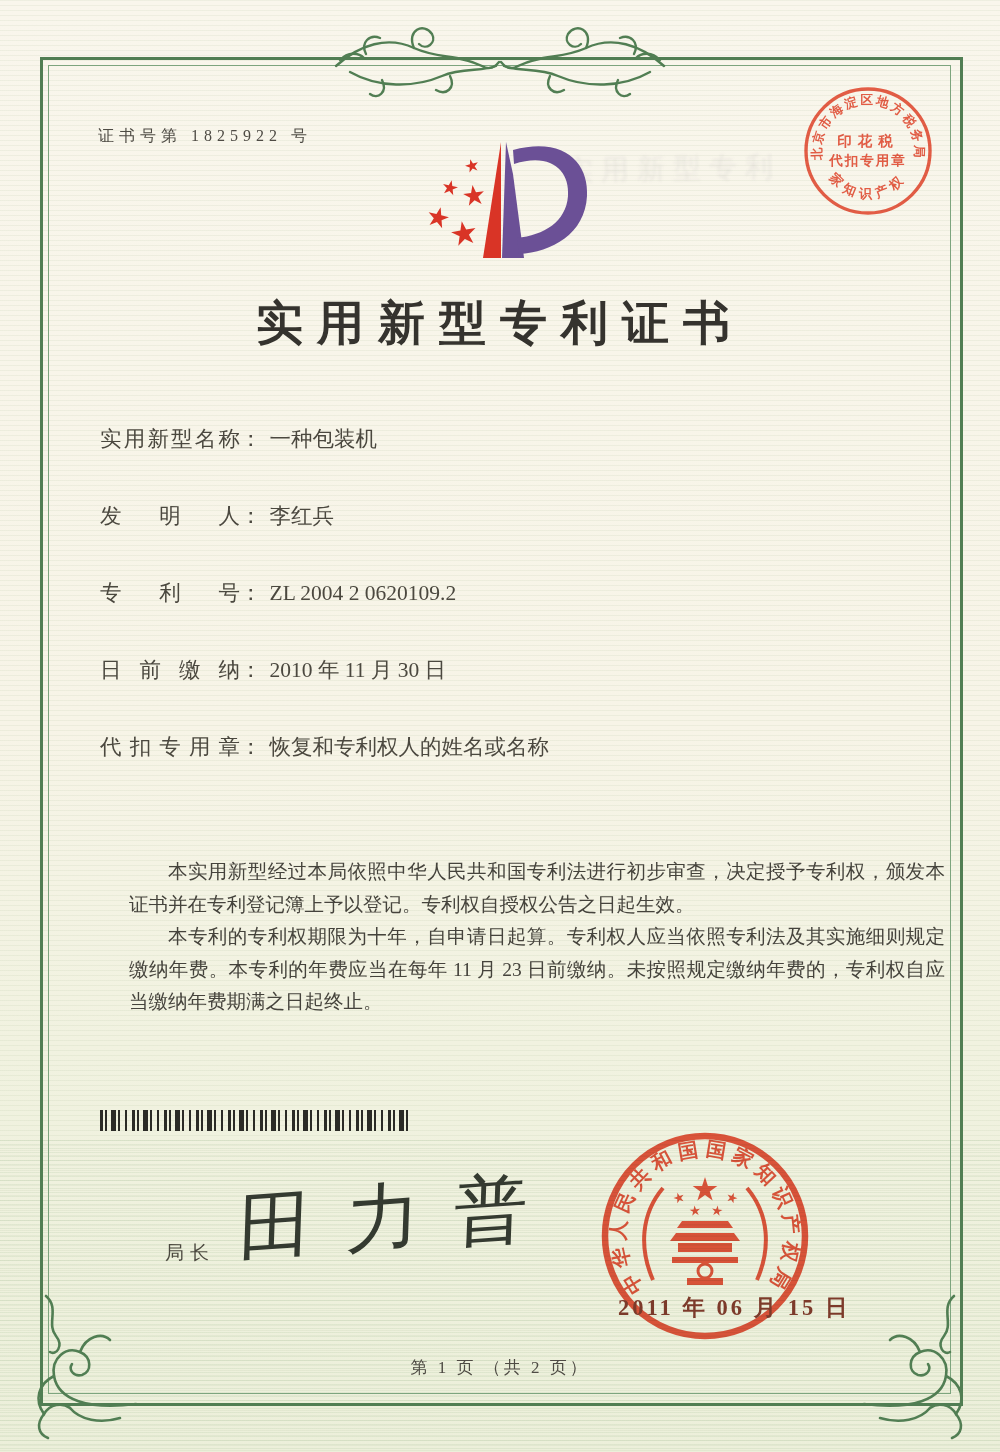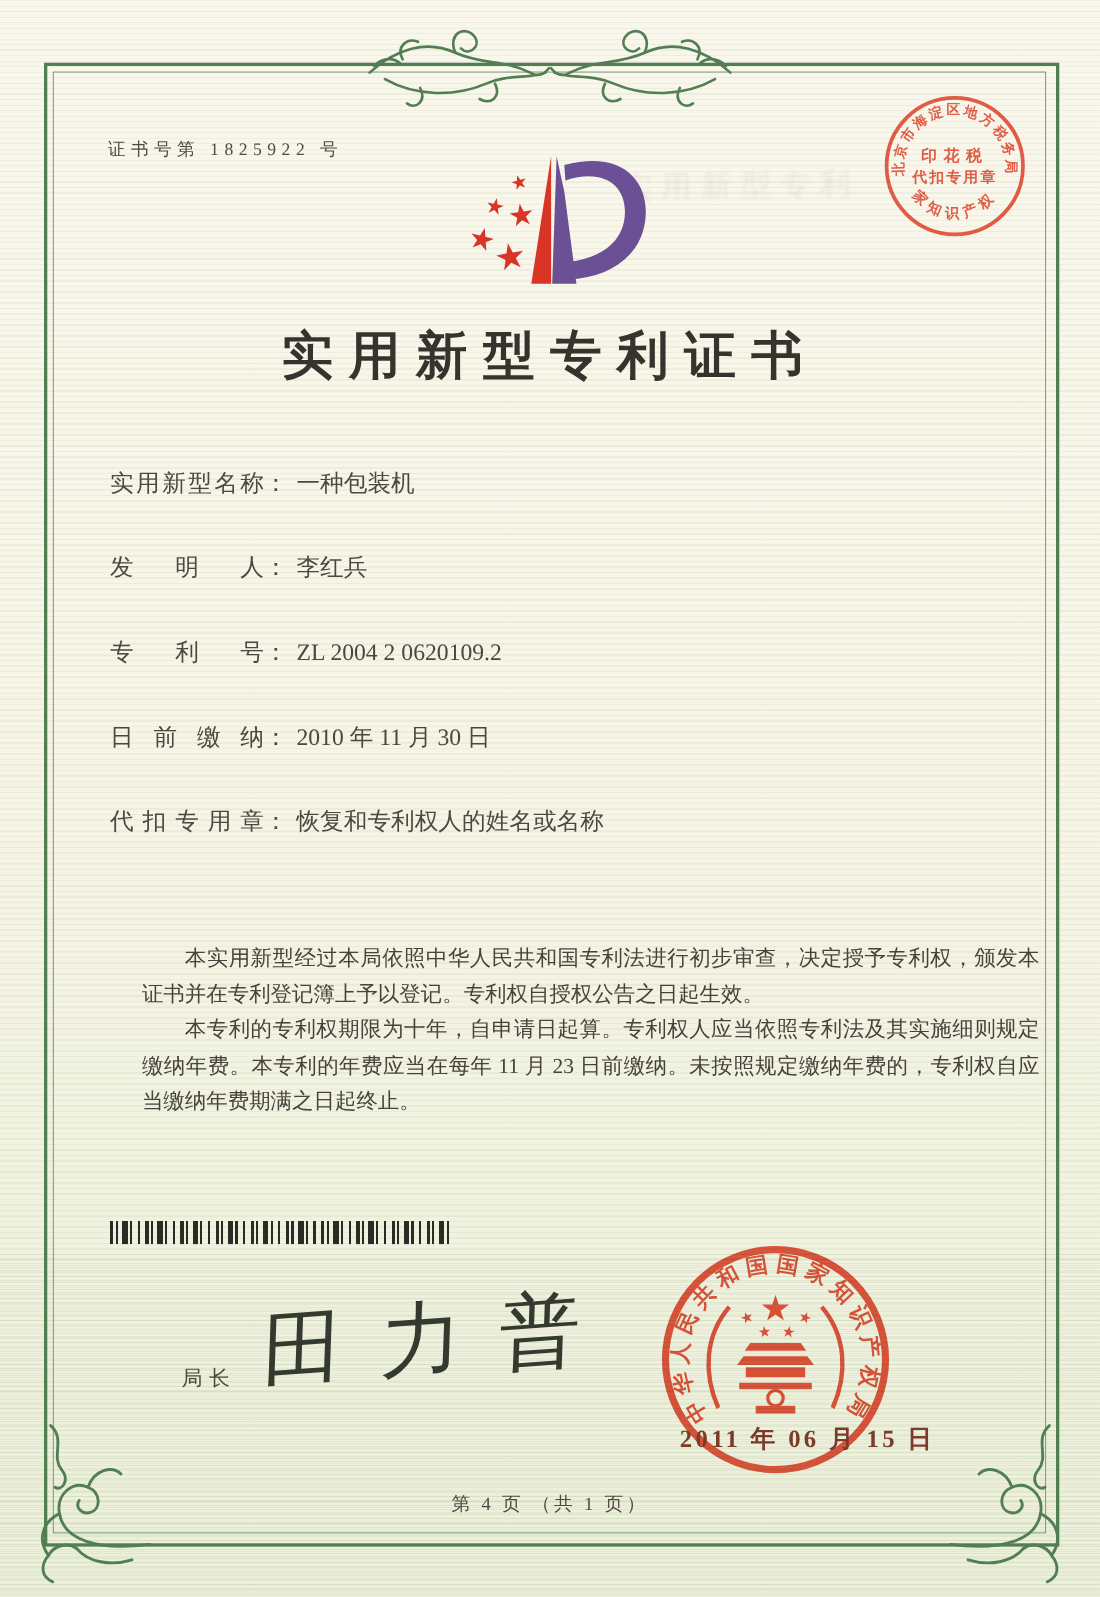--- a/index.html
+++ b/index.html
@@ -188,15 +188,15 @@
       <path d="M75,129 h66 v6 h-66 z"></path>
       <circle cx="108" cy="143" r="7" fill="none" stroke="#e64a32" stroke-width="3"></circle>
       <path d="M56,152 C42,120 44,86 66,60" fill="none" stroke="#e64a32" stroke-width="4"></path>
       <path d="M160,152 C174,120 172,86 150,60" fill="none" stroke="#e64a32" stroke-width="4"></path>
       <rect x="90" y="150" width="36" height="7"></rect>
     </g>
   </svg>
 
   <div class="seal-date">2011 年 06 月 15 日</div>
 
-  <div class="footer">第 4 页 （共 1 页）</div>
+  <div class="footer">第 1 页 （共 2 页）</div>
 
 </div>
 
 </body></html>

